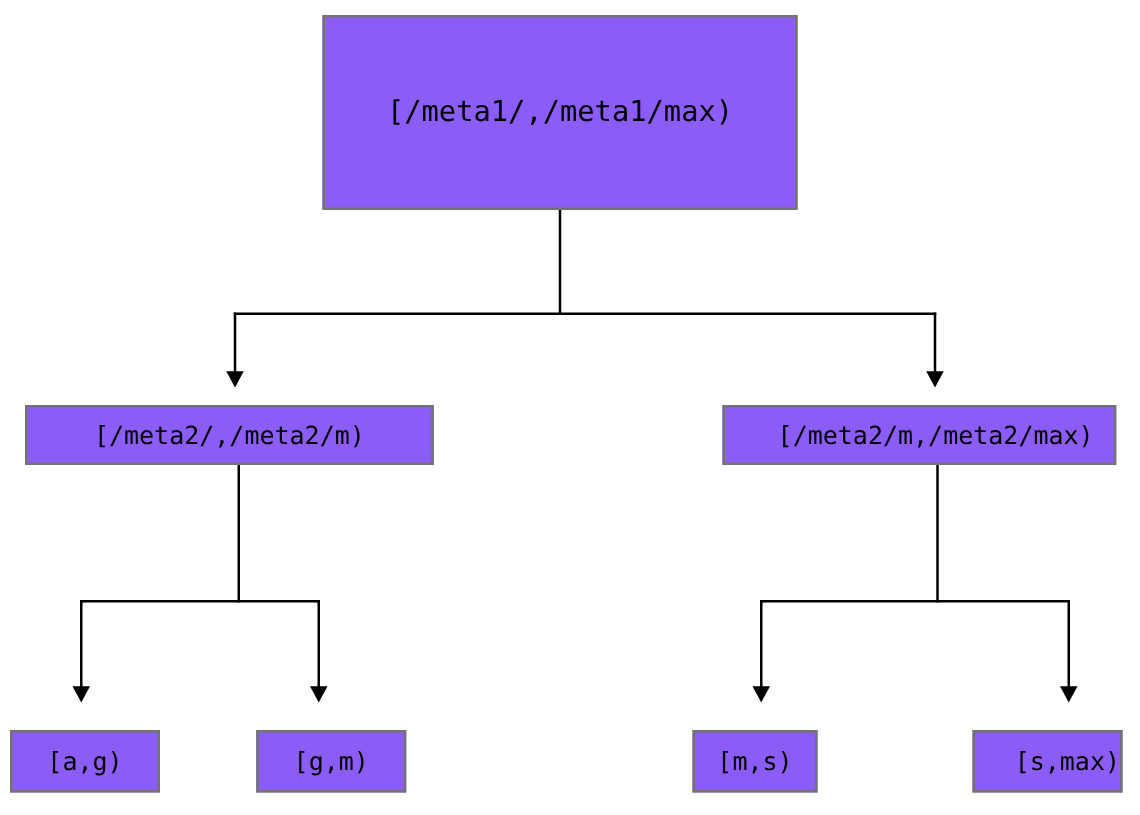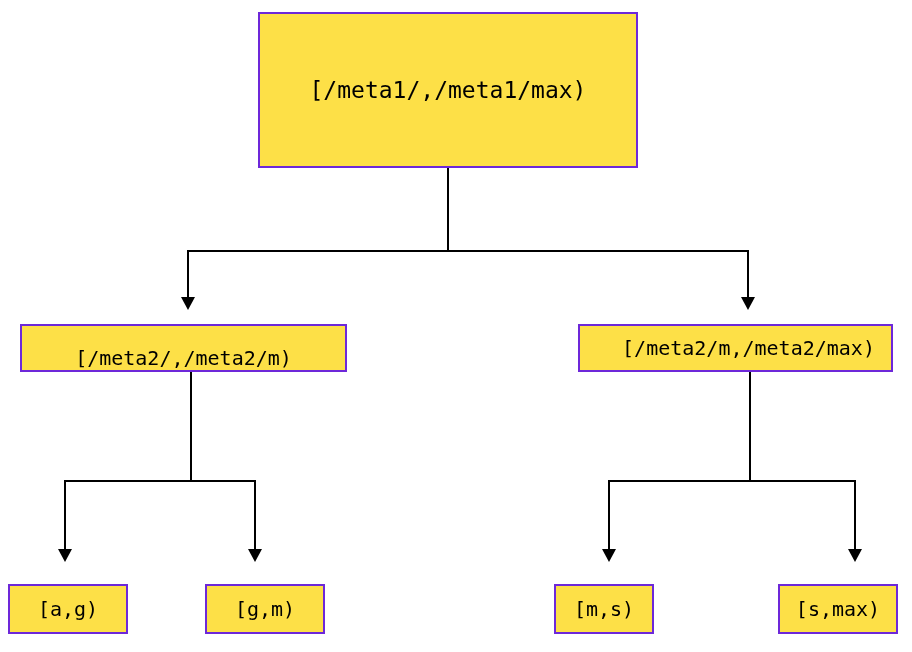--- a/index.html
+++ b/index.html
@@ -14,39 +14,39 @@
   #canvas {
     position: relative;
     width: 912px;
     height: 652px;
     background: #ffffff;
     overflow: hidden;
   }
   .node {
     position: absolute;
     box-sizing: border-box;
-    border: 2px solid #6d28d9;
-    background: #fde047;
+    border: 2px solid #737373;
+    background: #8b5cf6;
     display: flex;
     align-items: center;
     justify-content: center;
     color: #000000;
     font-family: "DejaVu Sans Mono", "Liberation Mono", monospace;
     white-space: pre;
     letter-spacing: 0px;
   }
   .node-root      { left: 258px; top: 12px;  width: 380px; height: 156px; font-size: 23px; }
   .node-mid       { top: 324px; height: 48px; font-size: 20px; }
-  .node-mid-left  { left: 20px;  width: 327px; align-items: flex-end; }
+  .node-mid-left  { left: 20px;  width: 327px; }
   .node-mid-right { left: 578px; width: 315px; padding-left: 26px; }
   .node-leaf      { top: 584px; height: 50px; font-size: 20px; }
   .leaf-1 { left: 8px;   width: 120px; }
   .leaf-2 { left: 205px; width: 120px; }
   .leaf-3 { left: 554px; width: 100px; }
-  .leaf-4 { left: 778px; width: 120px; }
+  .leaf-4 { left: 778px; width: 120px; justify-content: flex-end; }
 
   
   .edge-v {
     position: absolute;
     width: 2px;
     background: #000000;
   }
   .edge-h {
     position: absolute;
     height: 2px;

